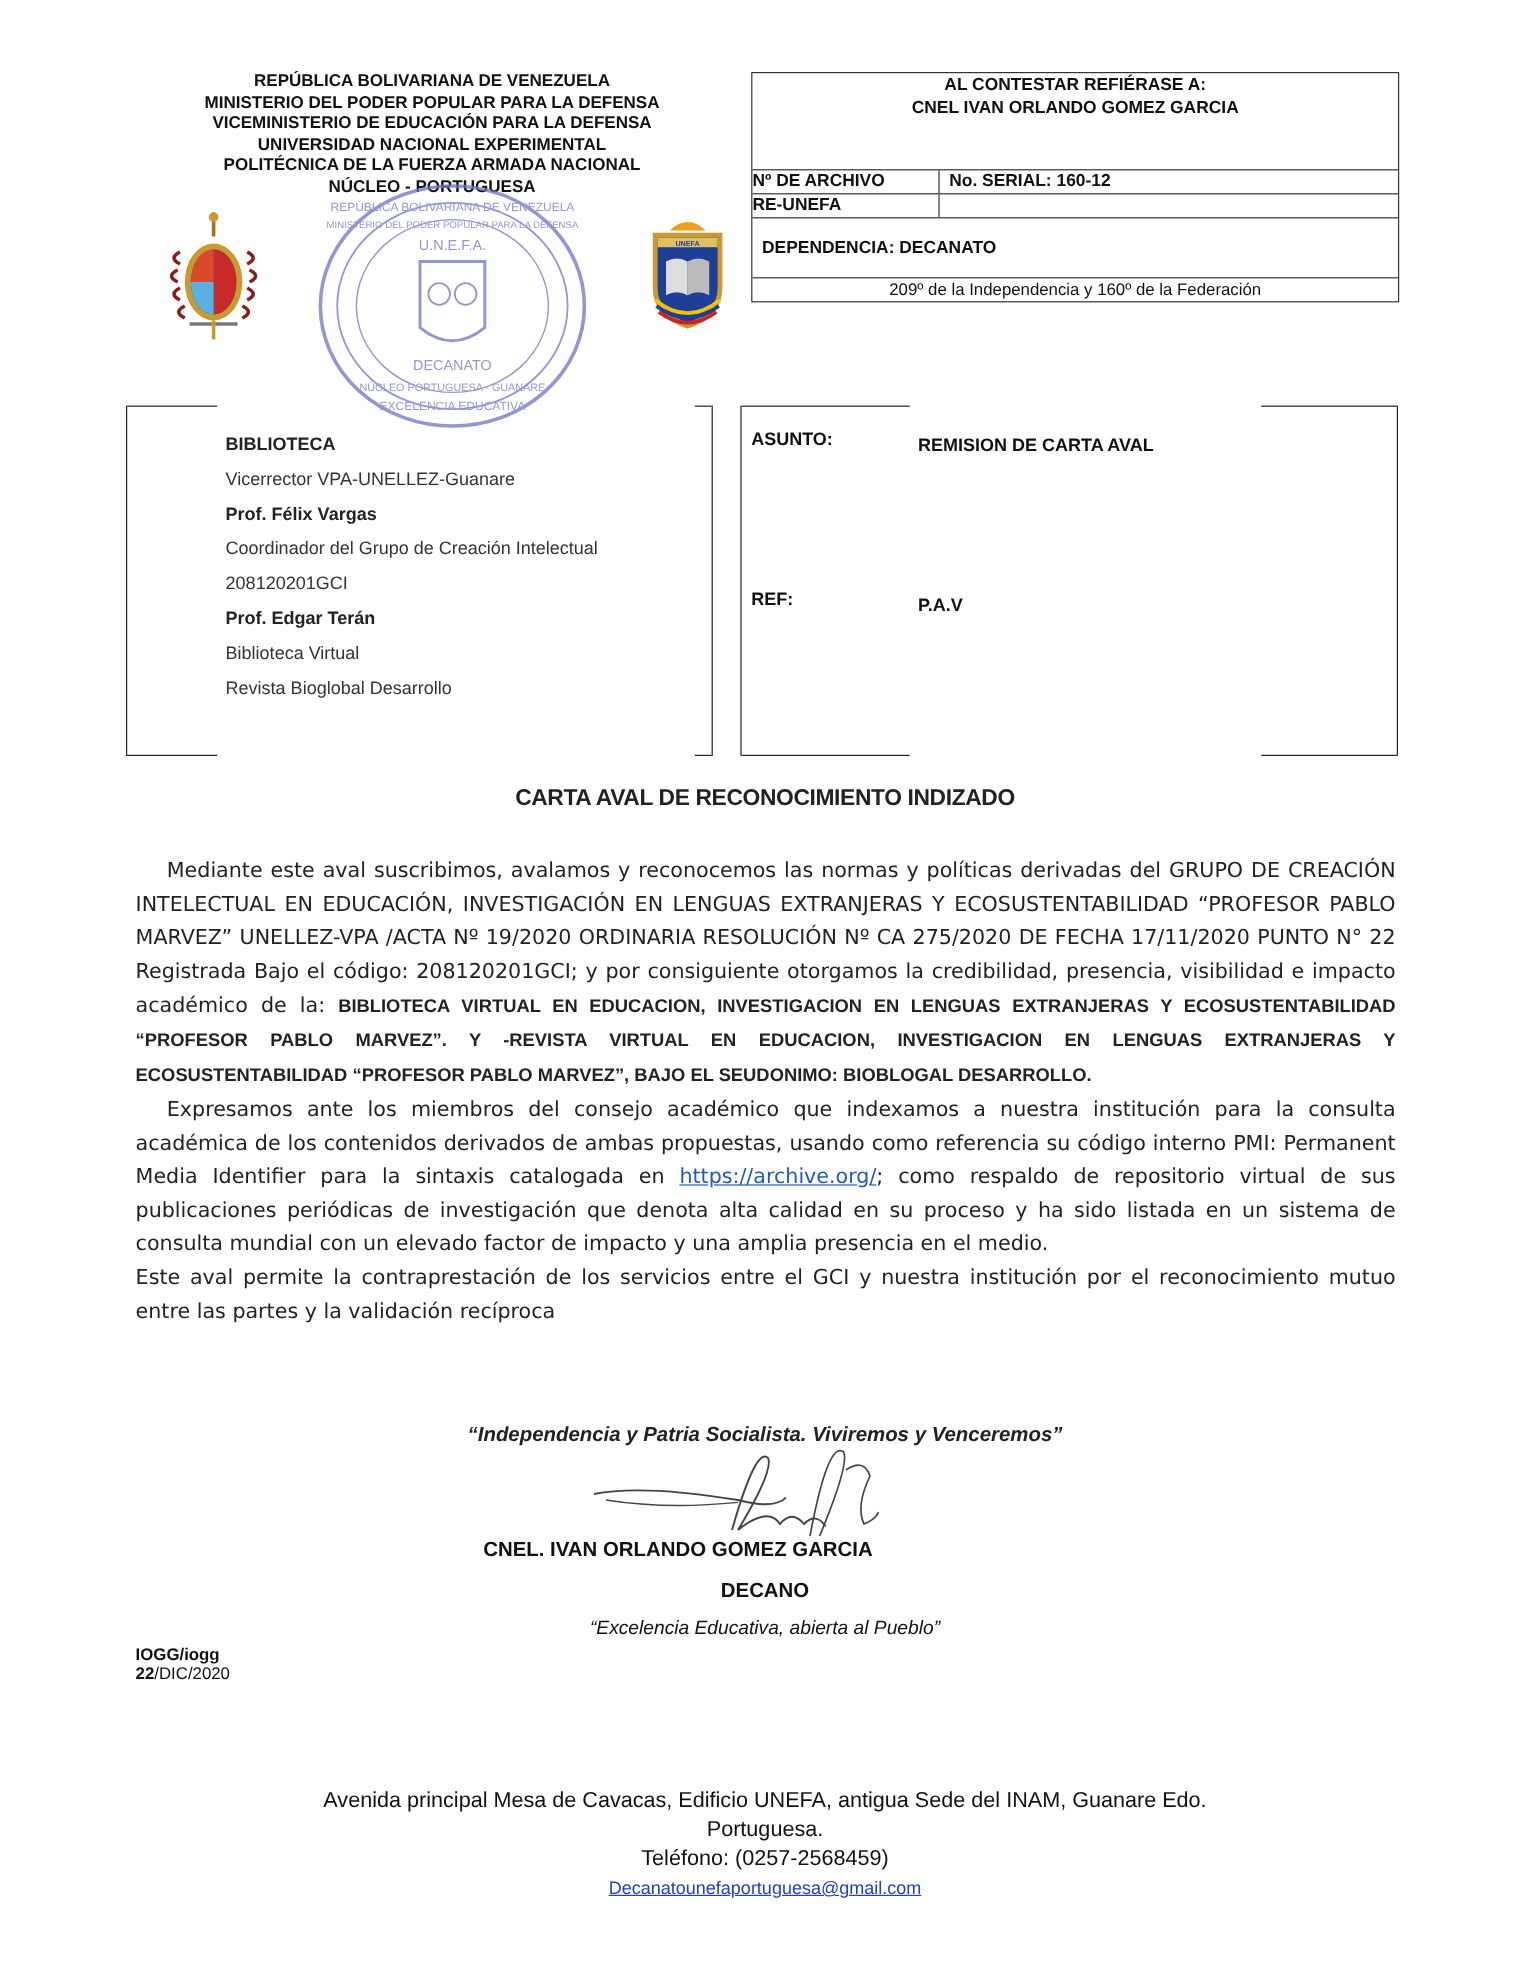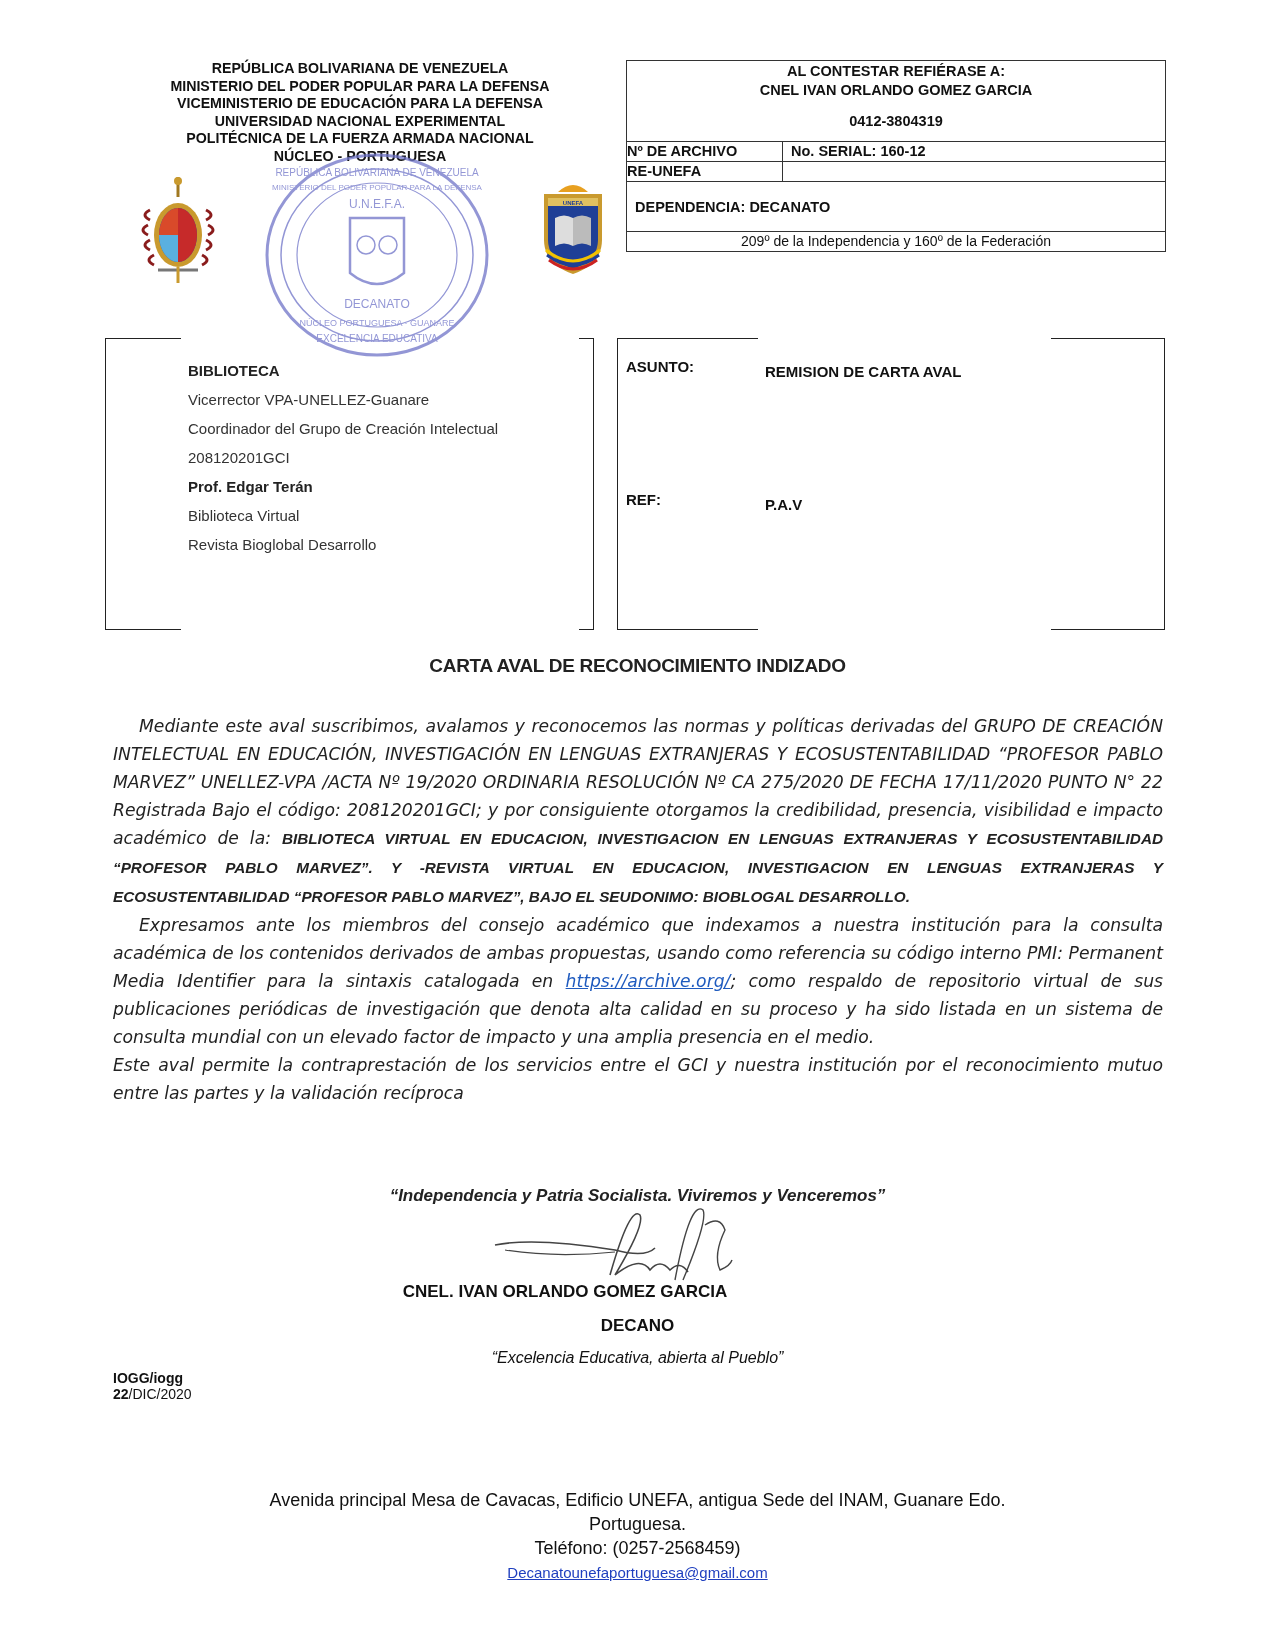--- a/index.html
+++ b/index.html
@@ -45,21 +45,21 @@
   .subj-box .tl { left:0; top:0; width:140px; }
   .subj-box .bl { left:0; bottom:0; width:140px; }
   .subj-box .tr { right:0; top:0; width:113px; }
   .subj-box .br { right:0; bottom:0; width:113px; }
   .subj-lbl { position:absolute; font-weight:bold; font-size:15px; }
   .subj-val { position:absolute; font-weight:bold; font-size:15px; }
 
   
   .doc-title { left:0; width:1275px; top:655px; text-align:center; font-family:"Liberation Sans", sans-serif; font-size:19px; font-weight:bold; letter-spacing:-0.3px; color:#222; }
   .body { left:113px; top:712px; width:1050px; font-family:"DejaVu Sans", sans-serif; font-size:17.2px; line-height:28px; text-align:justify; color:#222; }
-  .body p { margin:0;font-style:italic; }
+  .body p { margin:0; }
   .body .indent { text-indent:26px; }
   .body .caps { font-family:"Liberation Sans", sans-serif; font-weight:bold; font-size:15.3px; }
   .body a { color:#1f5bbf; text-decoration:underline; }
   .body .lic { padding-left:5px; }
 
   .motto { left:0; width:1275px; top:1186px; text-align:center; font-style:italic; font-weight:bold; font-size:17px; color:#222; }
   .signature { left:490px; top:1205px; width:290px; height:95px; }
   .signer { left:14px; width:1102px; top:1282px; text-align:center; font-weight:bold; font-size:17px; color:#111; }
   .signer-title { left:0; width:1275px; top:1316px; text-align:center; font-weight:bold; font-size:17px; }
   .slogan { left:0; width:1275px; top:1349px; text-align:center; font-style:italic; font-size:16px; }
@@ -129,21 +129,20 @@
   <path d="M35 38 q9 -5 18 0 v28 q-9 -5 -18 0 z" fill="#bbb"></path>
   <path d="M8 70 q27 22 54 0" fill="none" stroke="#f2c200" stroke-width="3"></path>
   <path d="M9 75 q26 20 52 0" fill="none" stroke="#1f3f96" stroke-width="3"></path>
   <path d="M11 80 q24 18 48 0" fill="none" stroke="#cc2222" stroke-width="3"></path>
 </svg>
 
 <div class="abs infobox">
   <div class="ib-row ib-contact">
     <div>AL CONTESTAR REFIÉRASE A:</div>
     <div>CNEL IVAN ORLANDO GOMEZ GARCIA</div>
-    <div class="phone">0412-3804319</div>
   </div>
   <div class="ib-row ib-split">
     <div class="c1">Nº DE ARCHIVO</div>
     <div class="c2">No. SERIAL: 160-12</div>
   </div>
   <div class="ib-row ib-split">
     <div class="c1">RE-UNEFA</div>
     <div class="c2"></div>
   </div>
   <div class="ib-row ib-dep">DEPENDENCIA: DECANATO</div>
@@ -151,20 +150,21 @@
 </div>
 
 <div class="abs addr-box bracket">
   <span class="tl"></span>
     <span class="bl"></span>
     <span class="tr"></span>
     <span class="br"></span>
   <div class="addr-text">
     <div class="b">BIBLIOTECA</div>
     <div>Vicerrector VPA-UNELLEZ-Guanare</div>
+    <div class="b">Prof. Félix Vargas</div>
     <div>Coordinador del Grupo de Creación Intelectual</div>
     <div>208120201GCI</div>
     <div class="b">Prof. Edgar Terán</div>
     <div>Biblioteca Virtual</div>
     <div>Revista Bioglobal Desarrollo</div>
   </div>
 </div>
 
 <div class="abs subj-box bracket">
   <span class="tl"></span>

